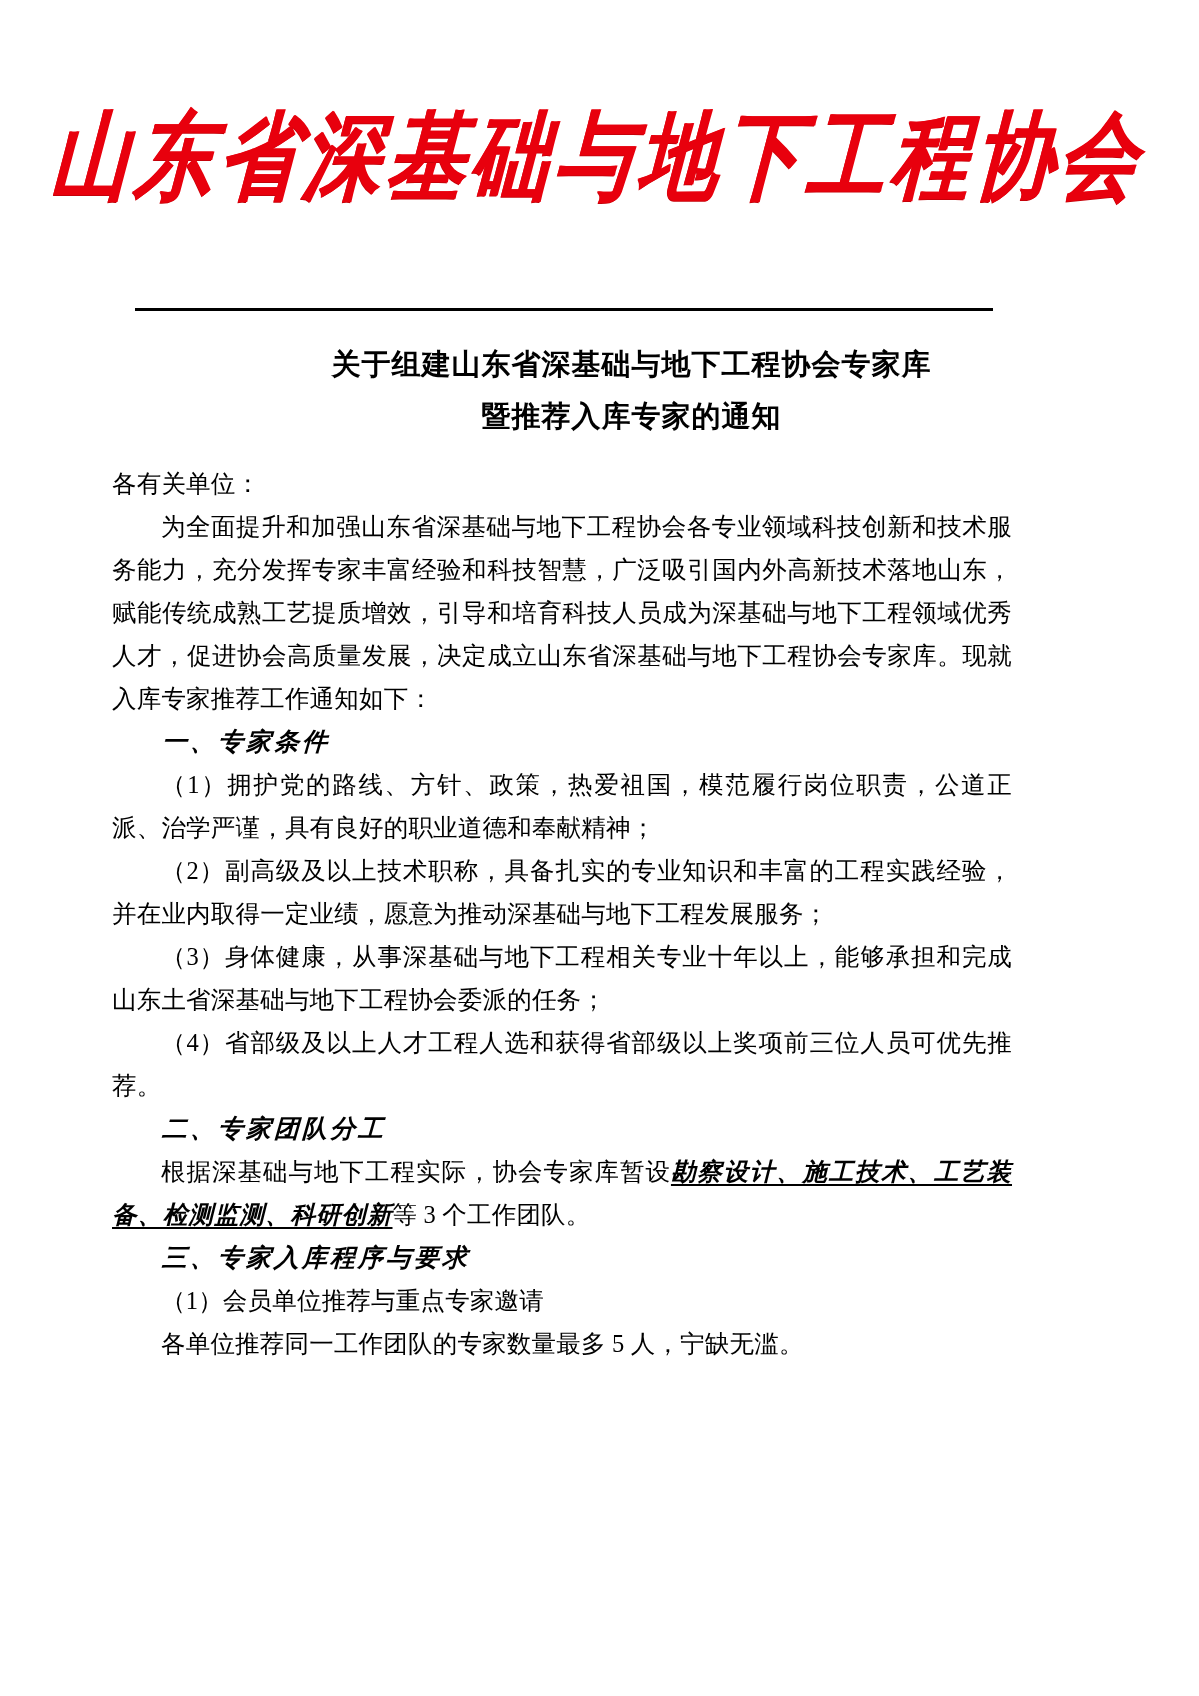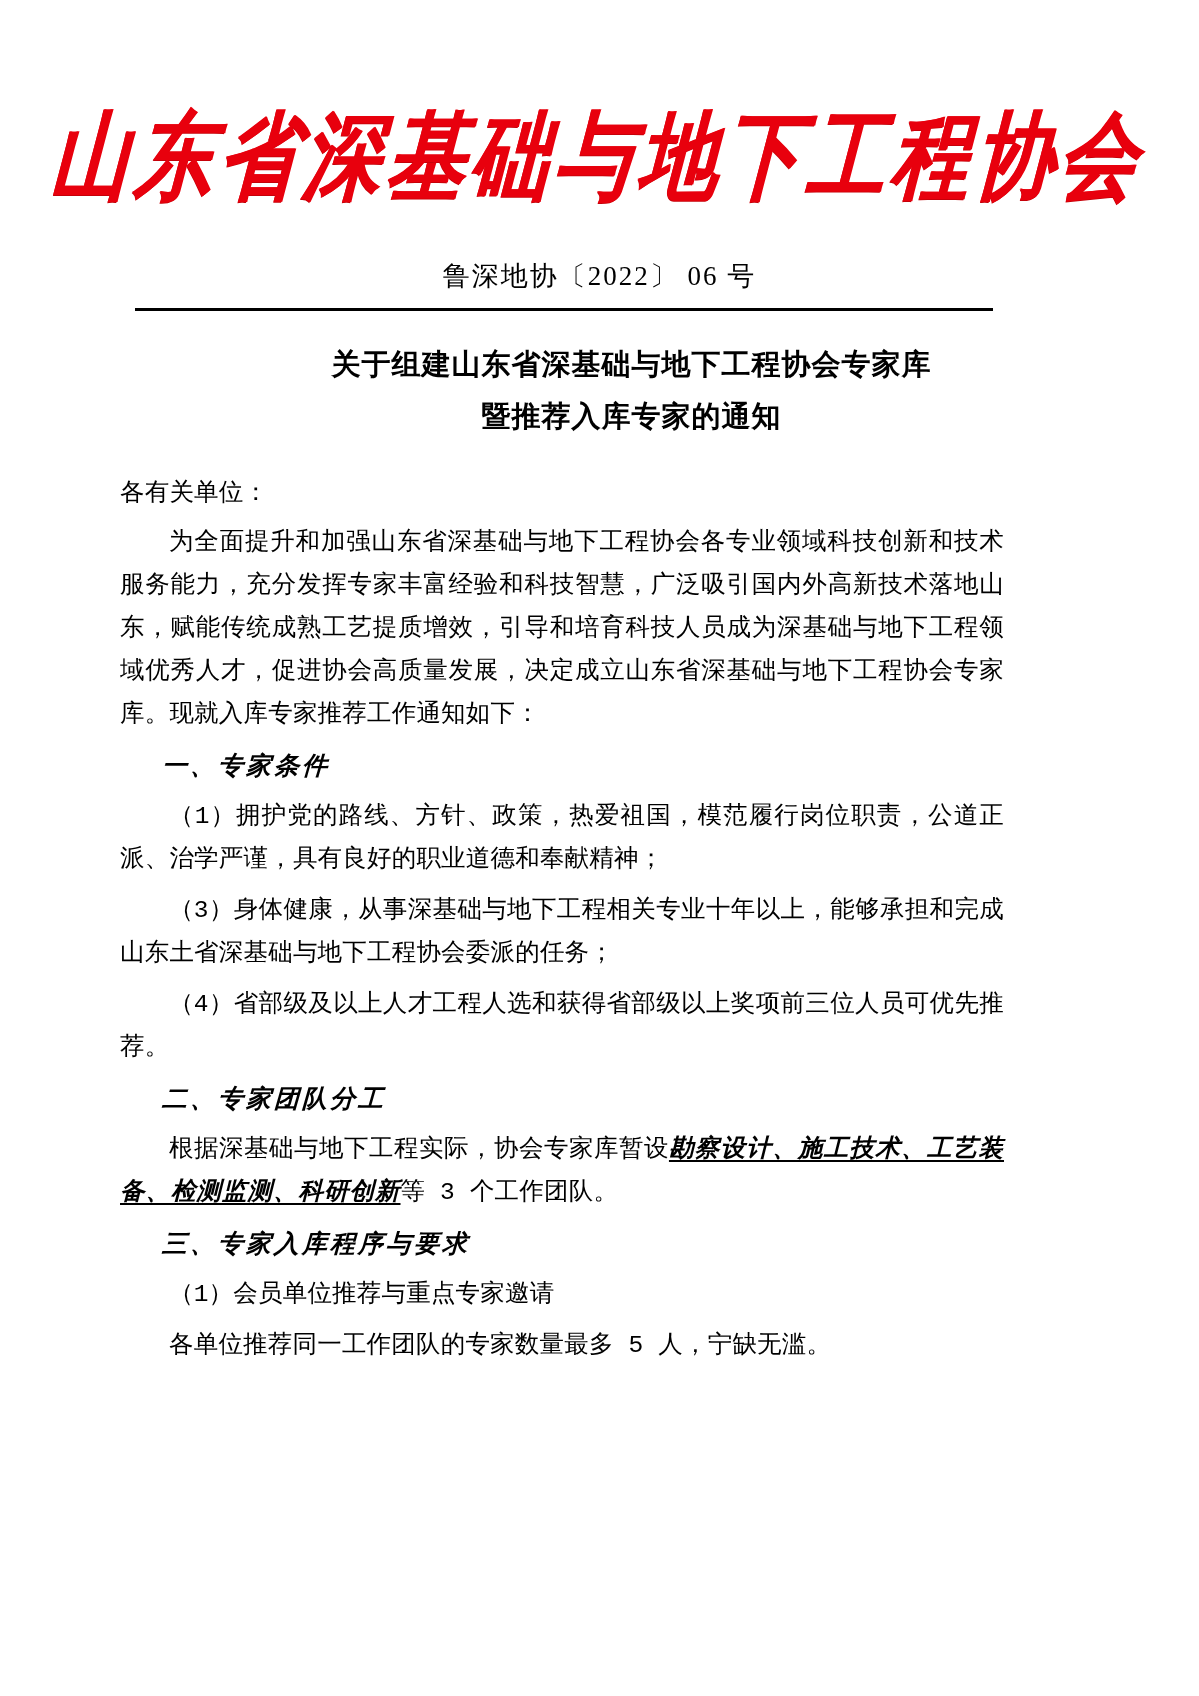--- a/index.html
+++ b/index.html
@@ -84,28 +84,28 @@
   .doc-title.l2 { top: 397px; }
 
   
   .body-block {
     position: absolute;
     top: 462px;
     left: 112px;
     width: 900px;
   }
   p.para {
-    margin: 8px;
+    margin: 0;
     font-size: 24.5px;
     line-height: 43px;
     letter-spacing: 0.2px;
     text-align: justify;
     text-justify: inter-character;
   }
-  p.indent { text-indent: 2em; font-family: Liberation Mono, monospace; }
+  p.indent { text-indent: 2em; }
   p.salutation { text-indent: 0; }
 
   
   p.section-heading {
     margin: 0;
     font-size: 25px;
     line-height: 43px;
     font-weight: bold;
     text-indent: 2em;
     letter-spacing: 3px;
@@ -124,36 +124,36 @@
 </style>
 </head>
 <body>
 
 <div class="page">
 
   <div class="masthead">
     <span class="masthead-title">山东省深基础与地下工程协会</span>
   </div>
 
-  <div class="doc-number">鲁深地协〔2022〕 06 号</div>
 
   <div class="rule"></div>
 
   <div class="doc-title l1">关于组建山东省深基础与地下工程协会专家库</div>
   <div class="doc-title l2">暨推荐入库专家的通知</div>
 
   <div class="body-block">
 
     <p class="para salutation">各有关单位：</p>
 
     <p class="para indent">为全面提升和加强山东省深基础与地下工程协会各专业领域科技创新和技术服务能力，充分发挥专家丰富经验和科技智慧，广泛吸引国内外高新技术落地山东，赋能传统成熟工艺提质增效，引导和培育科技人员成为深基础与地下工程领域优秀人才，促进协会高质量发展，决定成立山东省深基础与地下工程协会专家库。现就入库专家推荐工作通知如下：</p>
 
     <p class="section-heading">一、专家条件</p>
 
     <p class="para indent">（1）拥护党的路线、方针、政策，热爱祖国，模范履行岗位职责，公道正派、治学严谨，具有良好的职业道德和奉献精神；</p>
+    <p class="para indent">（2）副高级及以上技术职称，具备扎实的专业知识和丰富的工程实践经验，并在业内取得一定业绩，愿意为推动深基础与地下工程发展服务；</p>
     <p class="para indent">（3）身体健康，从事深基础与地下工程相关专业十年以上，能够承担和完成山东土省深基础与地下工程协会委派的任务；</p>
     <p class="para indent">（4）省部级及以上人才工程人选和获得省部级以上奖项前三位人员可优先推荐。</p>
 
     <p class="section-heading">二、专家团队分工</p>
 
     <p class="para indent"><span>根据深基础与地下工程实际，协会专家库暂设</span><span class="team-name">勘察设计、施工技术、工艺装备、检测监测、科研创新</span><span>等 3 个工作团队。</span></p>
 
     <p class="section-heading">三、专家入库程序与要求</p>
 
     <p class="para indent">（1）会员单位推荐与重点专家邀请</p>

